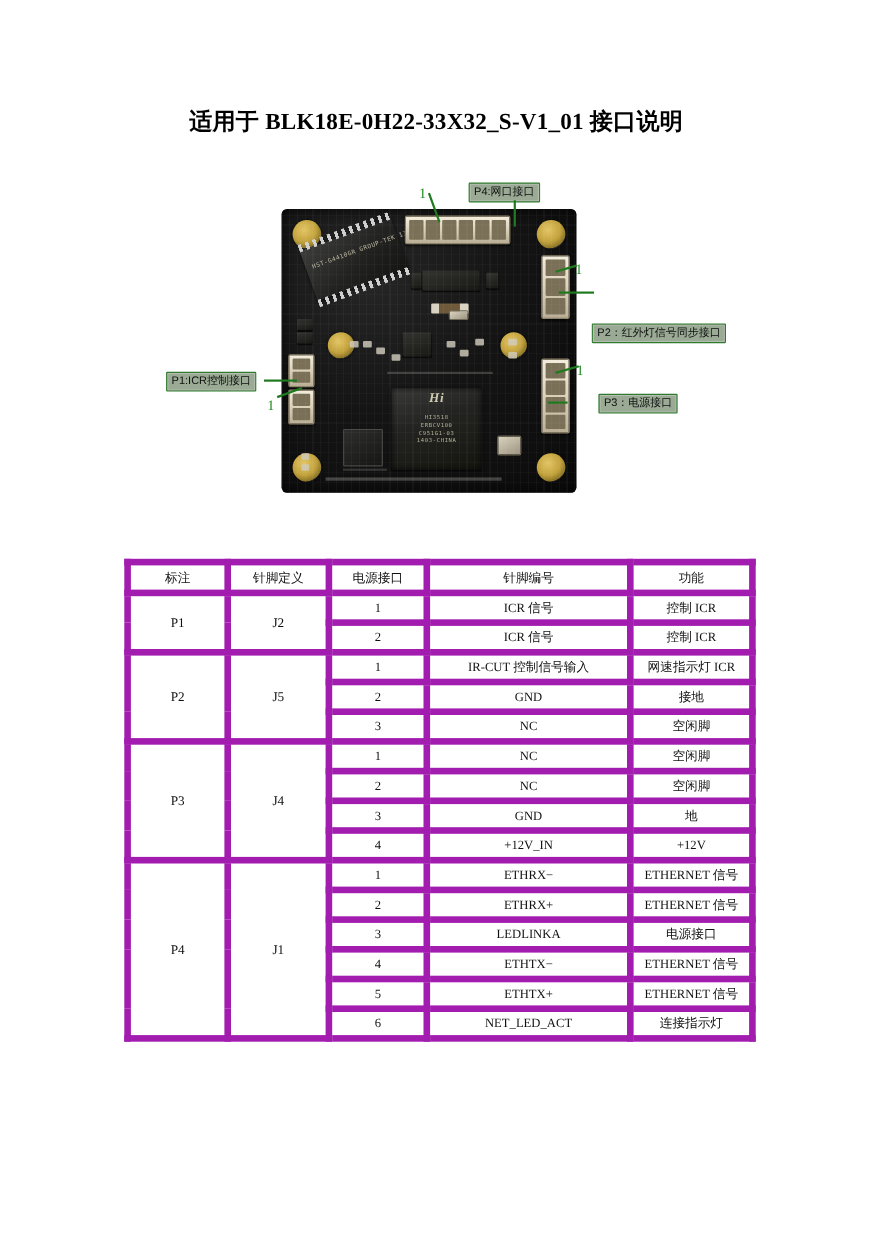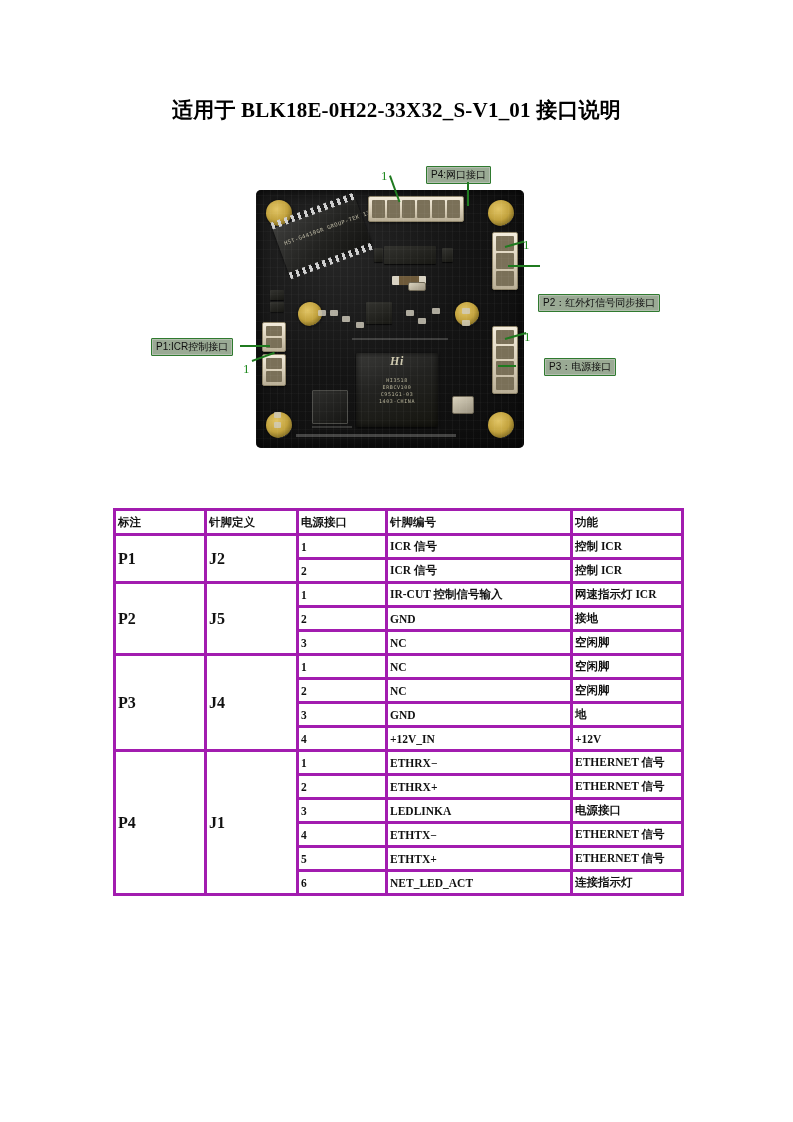--- a/index.html
+++ b/index.html
@@ -235,34 +235,34 @@
     left: 113px;
     top: 508px;
     width: 568px;
     border-collapse: collapse;
     table-layout: fixed;
     font-family: "Liberation Serif", "DejaVu Serif", serif;
     font-size: 11.5px;
     color: #111;
   }
   .pin-table td, .pin-table th {
-    border: 3px solid #a21caf;
-    text-align: left;
+    border: 6px solid #a21caf;
+    text-align: center;
     vertical-align: middle;
     padding: 3px 2px;
     height: 15px;
-    font-weight: bold;
+    font-weight: normal;
   }
   .pin-table th { height: 16px; }
   .col-a { width: 91px; }
   .col-b { width: 92px; }
   .col-c { width: 89px; }
   .col-d { width: 185px; }
   .col-e { width: 111px; }
-  .grp { font-size: 16px; }
+  .grp { font-size: 12px; }
 </style>
 </head>
 <body>
 
 <div class="page">
 
   <div class="doc-title">适用于 BLK18E-0H22-33X32_S-V1_01 接口说明</div>
 
   <div class="figure-wrap">
 

